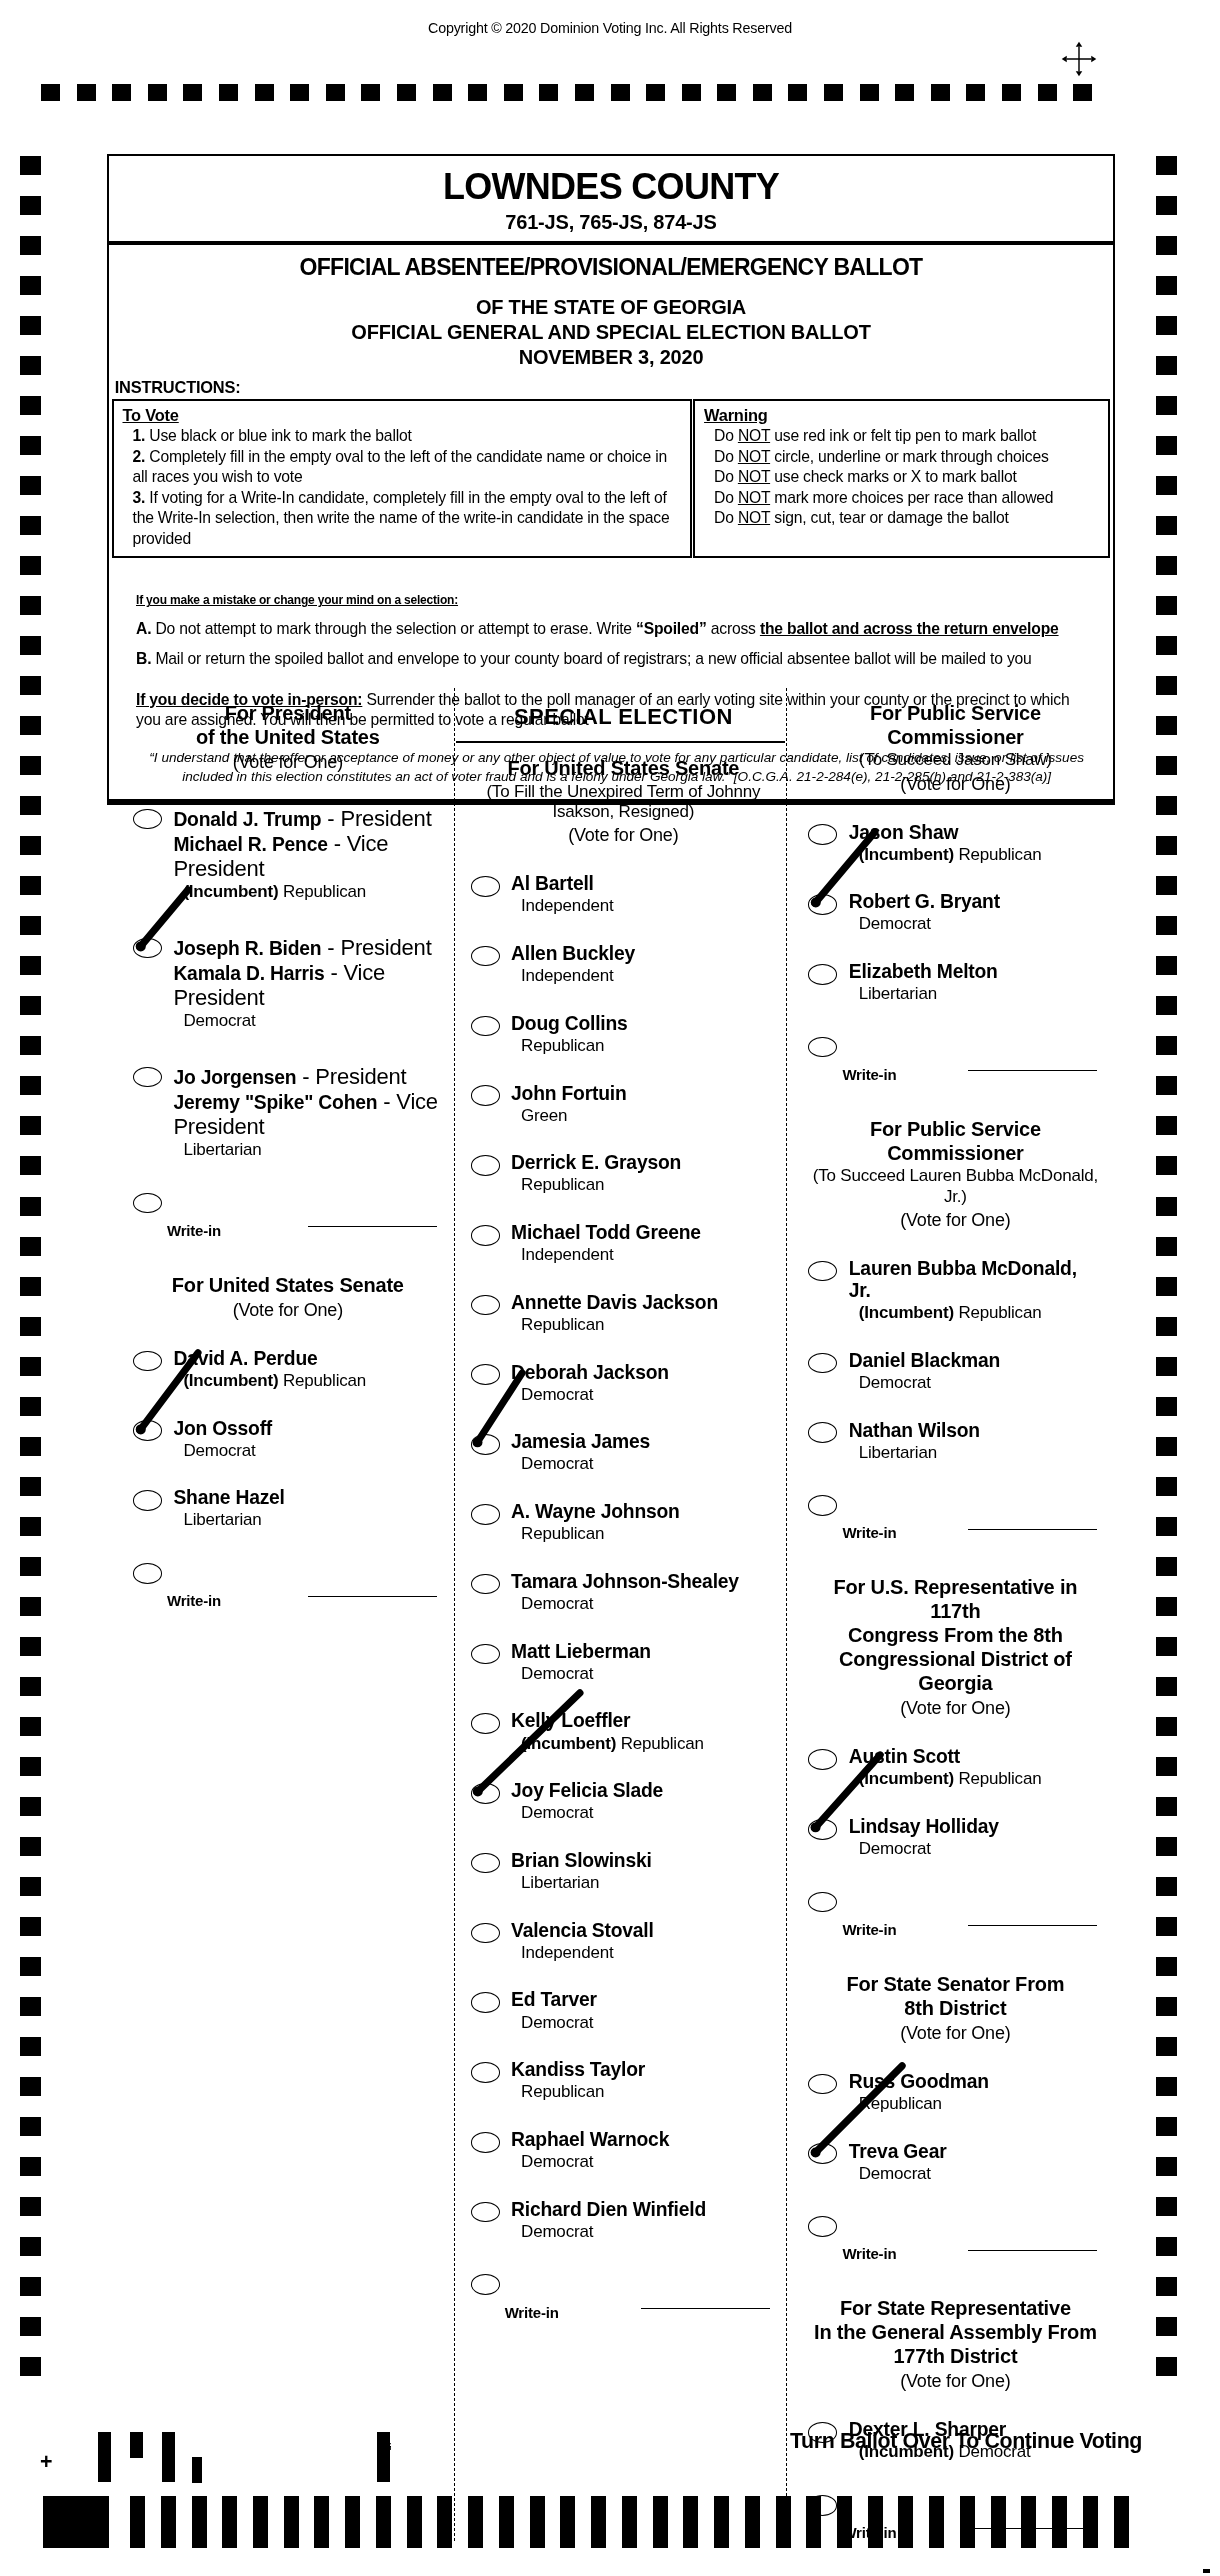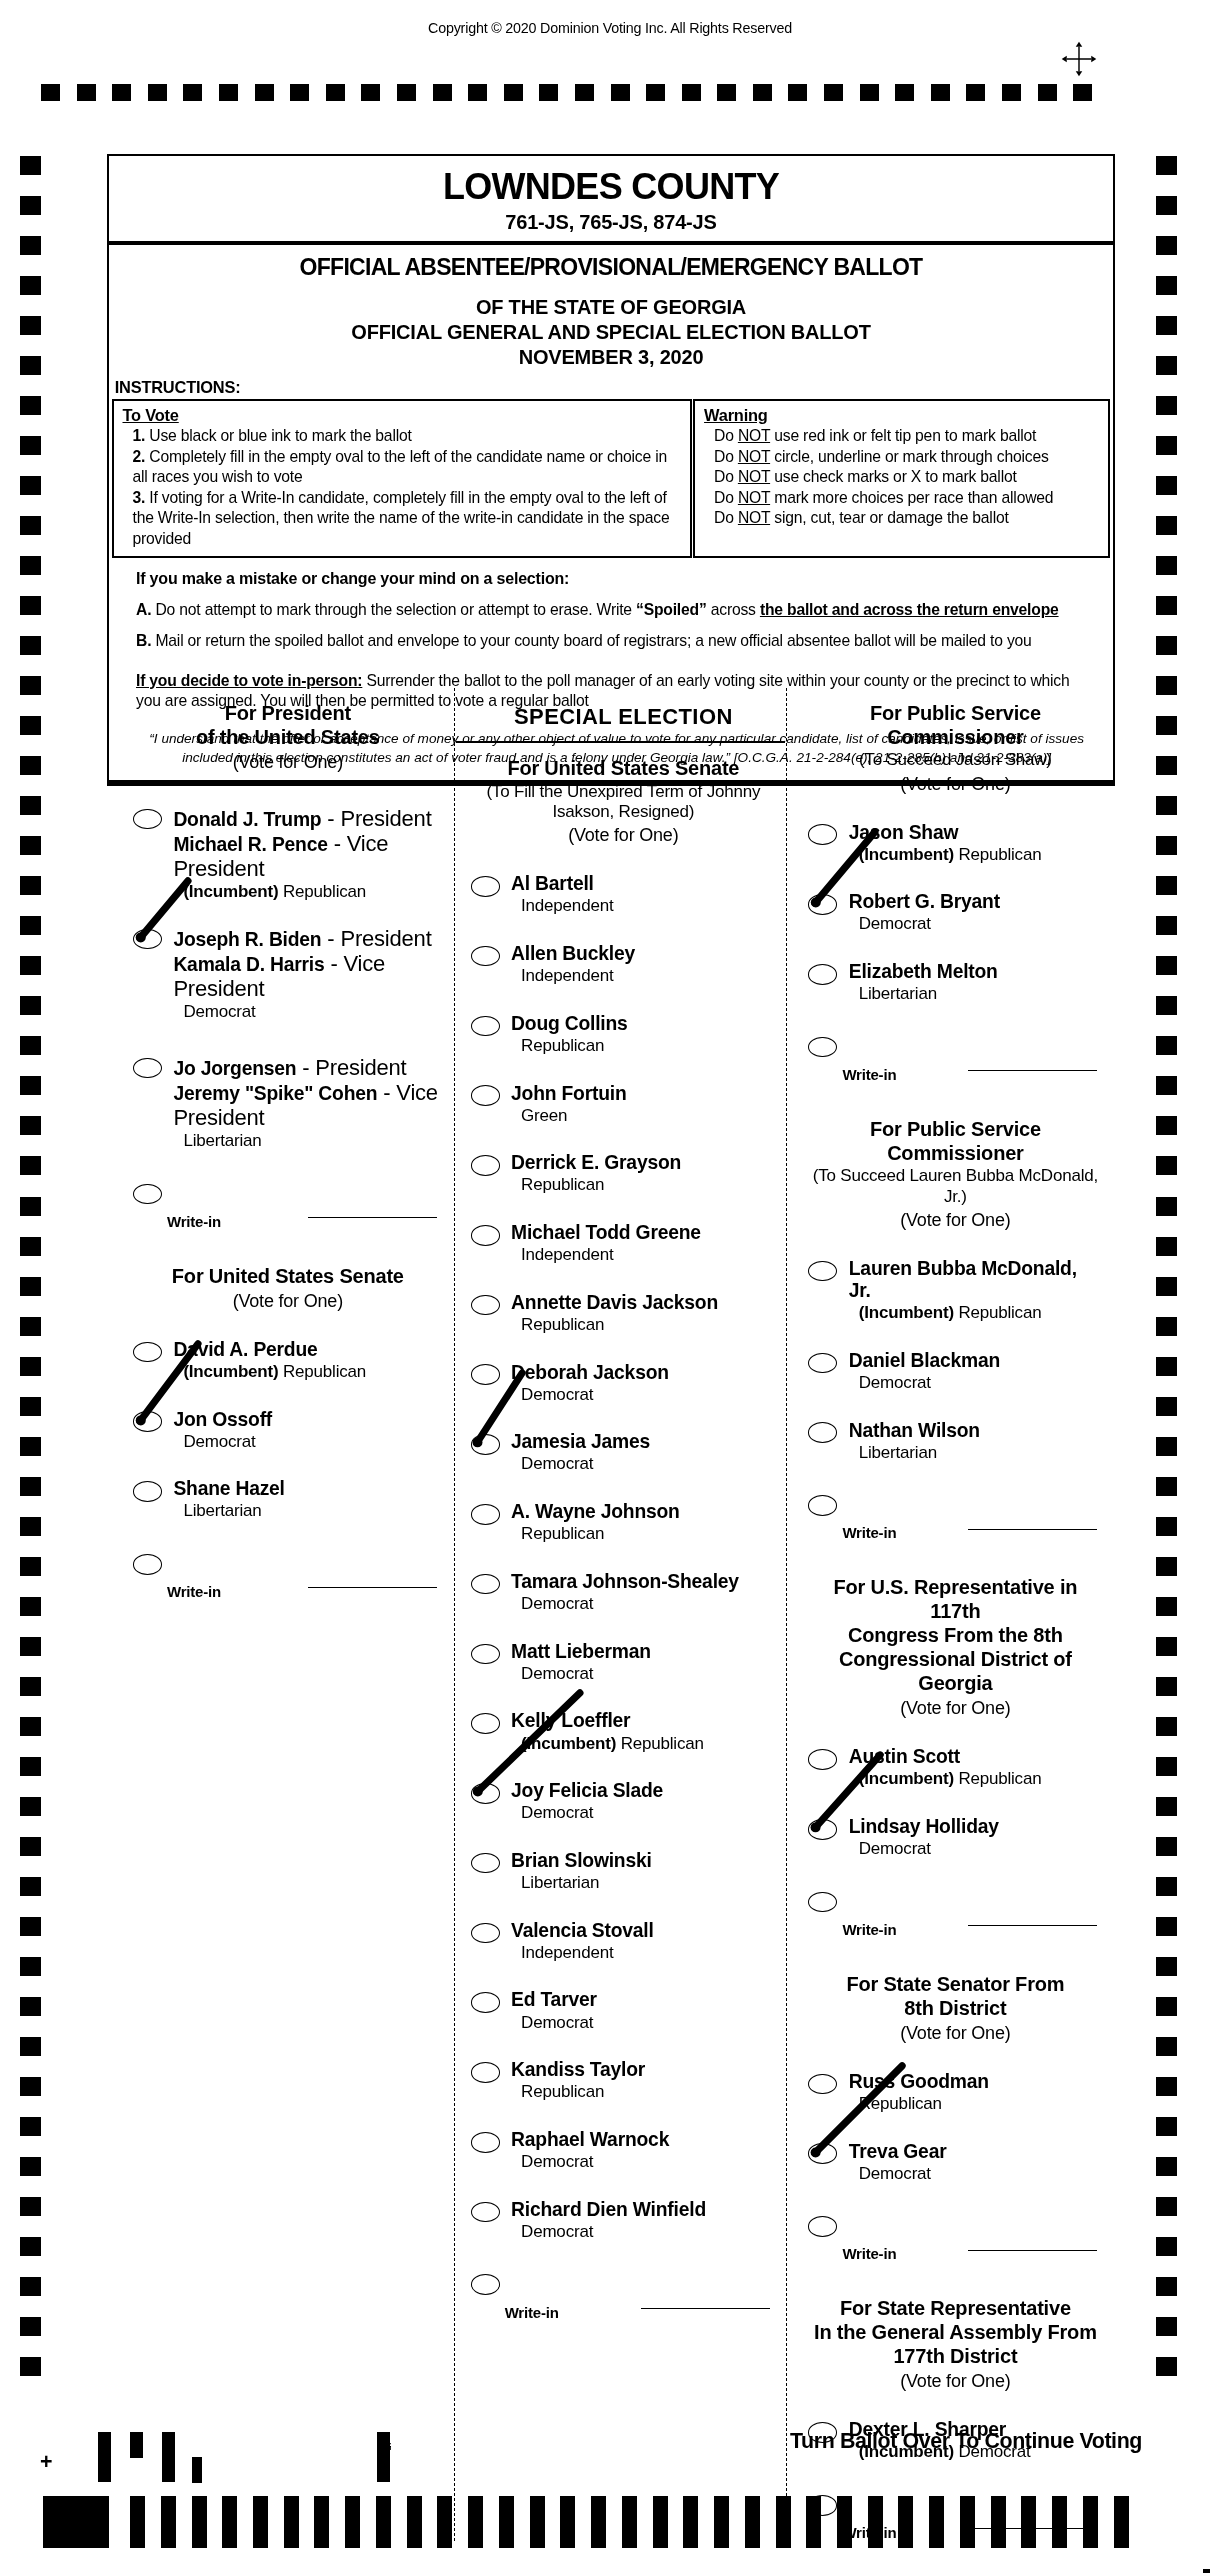--- a/index.html
+++ b/index.html
@@ -26,21 +26,21 @@
   .election-block{text-align:center;font-size:20px;font-weight:bold;line-height:1.25;margin-top:10px;}
   .instr-label{font-size:16.4px;font-weight:bold;padding:8.6px 0 1.4px 5.7px;}
   .instr-row{display:flex;align-items:stretch;margin:0 2.9px;}
   .ibox{border:2.1px solid #000;padding:4.3px 8.6px 7.1px;font-size:15.7px;line-height:1.3;}
   .ibox .ititle{font-size:16.4px;font-weight:bold;text-decoration:underline;}
   .ibox-tovote{width:56%;}
   .ibox-warn{flex:1;margin-left:1.4px;}
   .iv-item{margin-left:10px;}
   .warn-item{margin-left:10px;}
   .mistake{padding:11.4px 15.7px 8.6px 27px;font-size:15.7px;line-height:1.3;}
-  .m-title{font-weight:bold;font-size:16px;}
+  .m-title{font-weight:bold;text-decoration:underline;font-size:12px;margin-top:24px;}
   .m-item{margin-top:10px;}
   .m-inperson{margin-top:20px;}
   .felony{margin:18.6px auto 4.3px;max-width:951px;text-align:center;font-style:italic;font-size:13.6px;line-height:1.35;letter-spacing:0;}
   
   .columns{position:absolute;left:107px;top:688px;width:1004px;display:flex;align-items:stretch;}
   .col{box-sizing:border-box;min-height:1701px;}
   .col0{width:347px;padding:10px 11.4px 0 26px;}
   .col1{width:332px;padding:10px 10px 0 15.7px;border-left:1.4px dashed #000;}
   .col2{width:325px;padding:10px 8.6px 0 21.4px;border-left:1.4px dashed #000;}
   .contest{margin-top:34px;}
@@ -279,21 +279,21 @@
           </div>
           <div class="c-vote">(Vote for One)</div>
           <div class="cand-row" style="margin-top: 33px;">
             <span class="oval"></span>
             <div class="cand-text">
               <div class="name-line"><span>Donald J. Trump</span><span class="rest"> - President</span></div>
               <div class="name-line"><span>Michael R. Pence</span><span class="rest"> - Vice President</span></div>
               <div class="party-line"><span class="incb">(Incumbent) </span>Republican</div>
             </div>
           </div>
-          <div class="cand-row" style="margin-top: 24px;">
+          <div class="cand-row" style="margin-top: 33px;">
             <span class="oval"></span>
             <svg width="64" height="73" class="markstroke" style="left: -1.4px; top: -53px;" viewBox="0 0 89 102">
               <path d="M 11 91 L 78 11" stroke="#000" stroke-width="10" stroke-linecap="round" fill="none"></path>
               <circle cx="12" cy="90" r="7" fill="#000"></circle>
             </svg>
             <div class="cand-text">
               <div class="name-line"><span>Joseph R. Biden</span><span class="rest"> - President</span></div>
               <div class="name-line"><span>Kamala D. Harris</span><span class="rest"> - Vice President</span></div>
               <div class="party-line">Democrat</div>
             </div>

